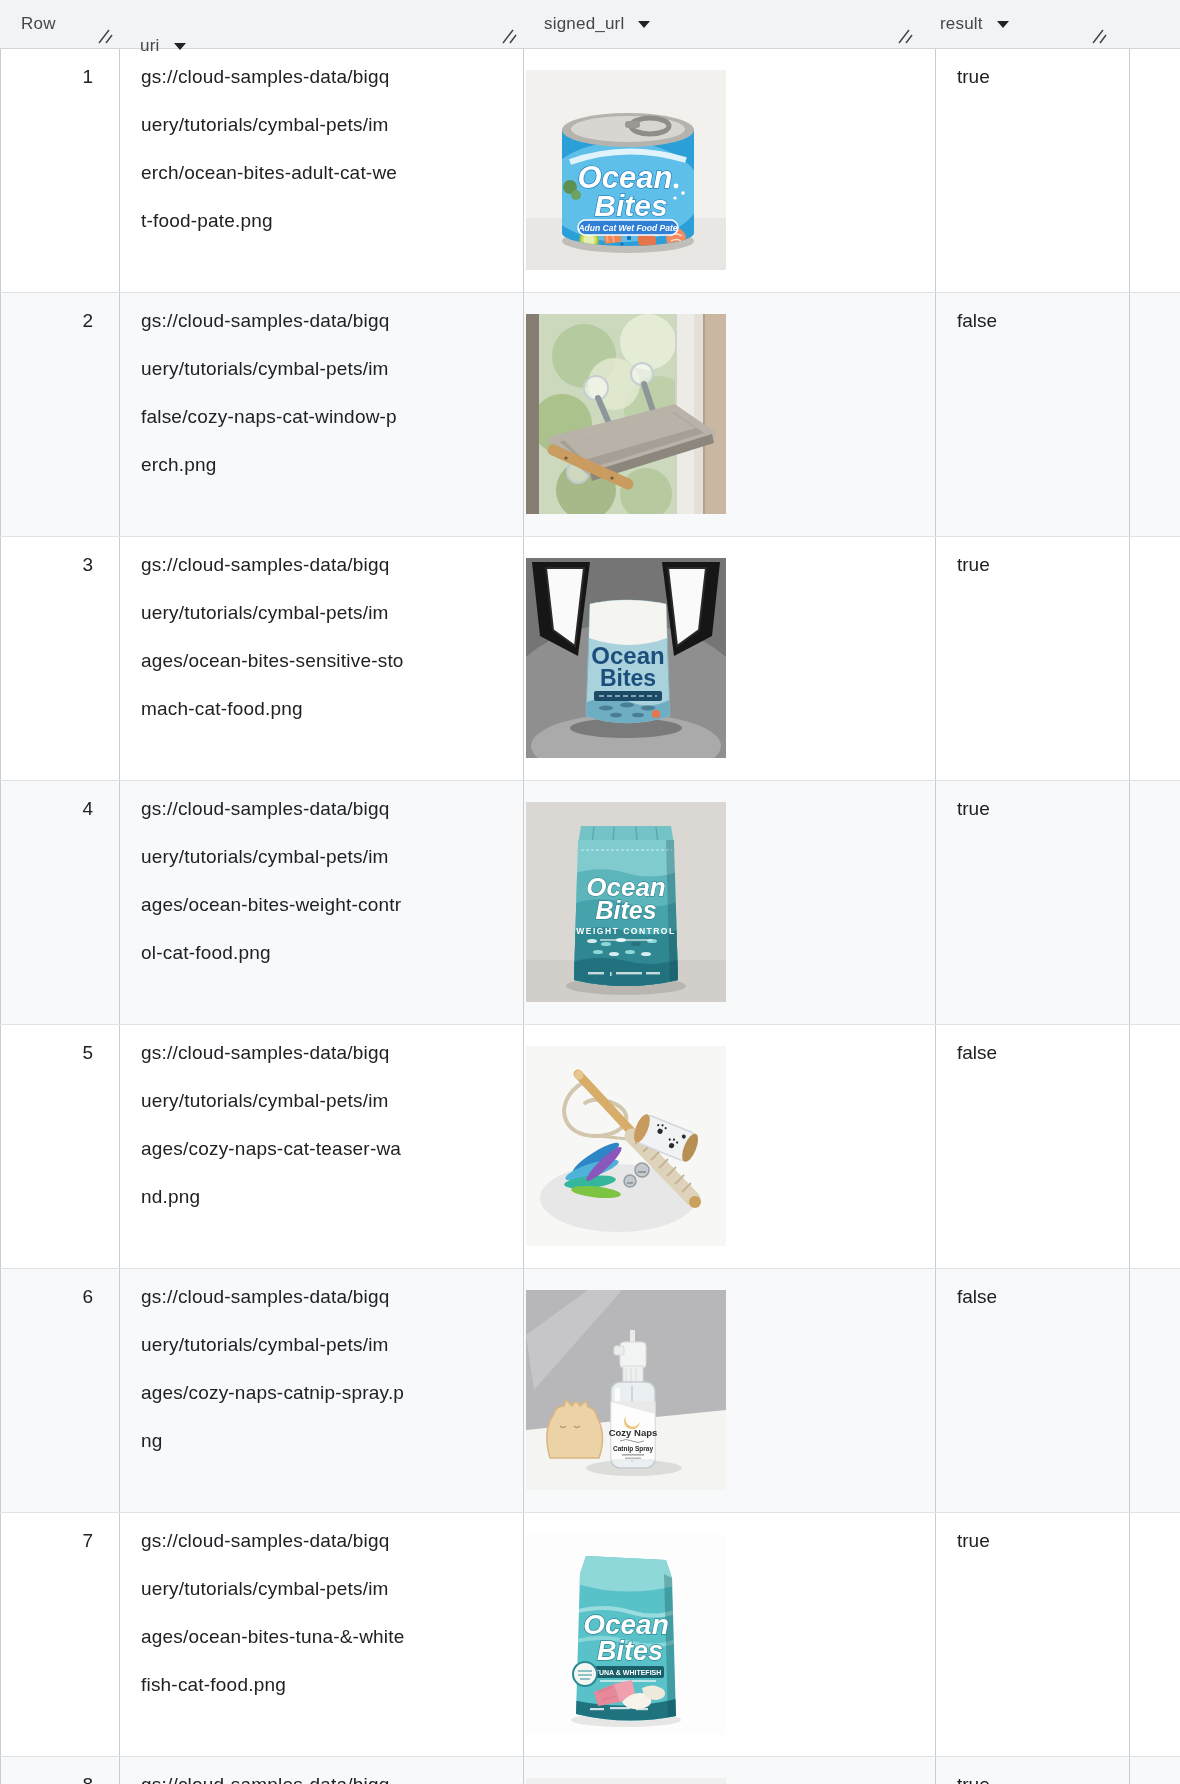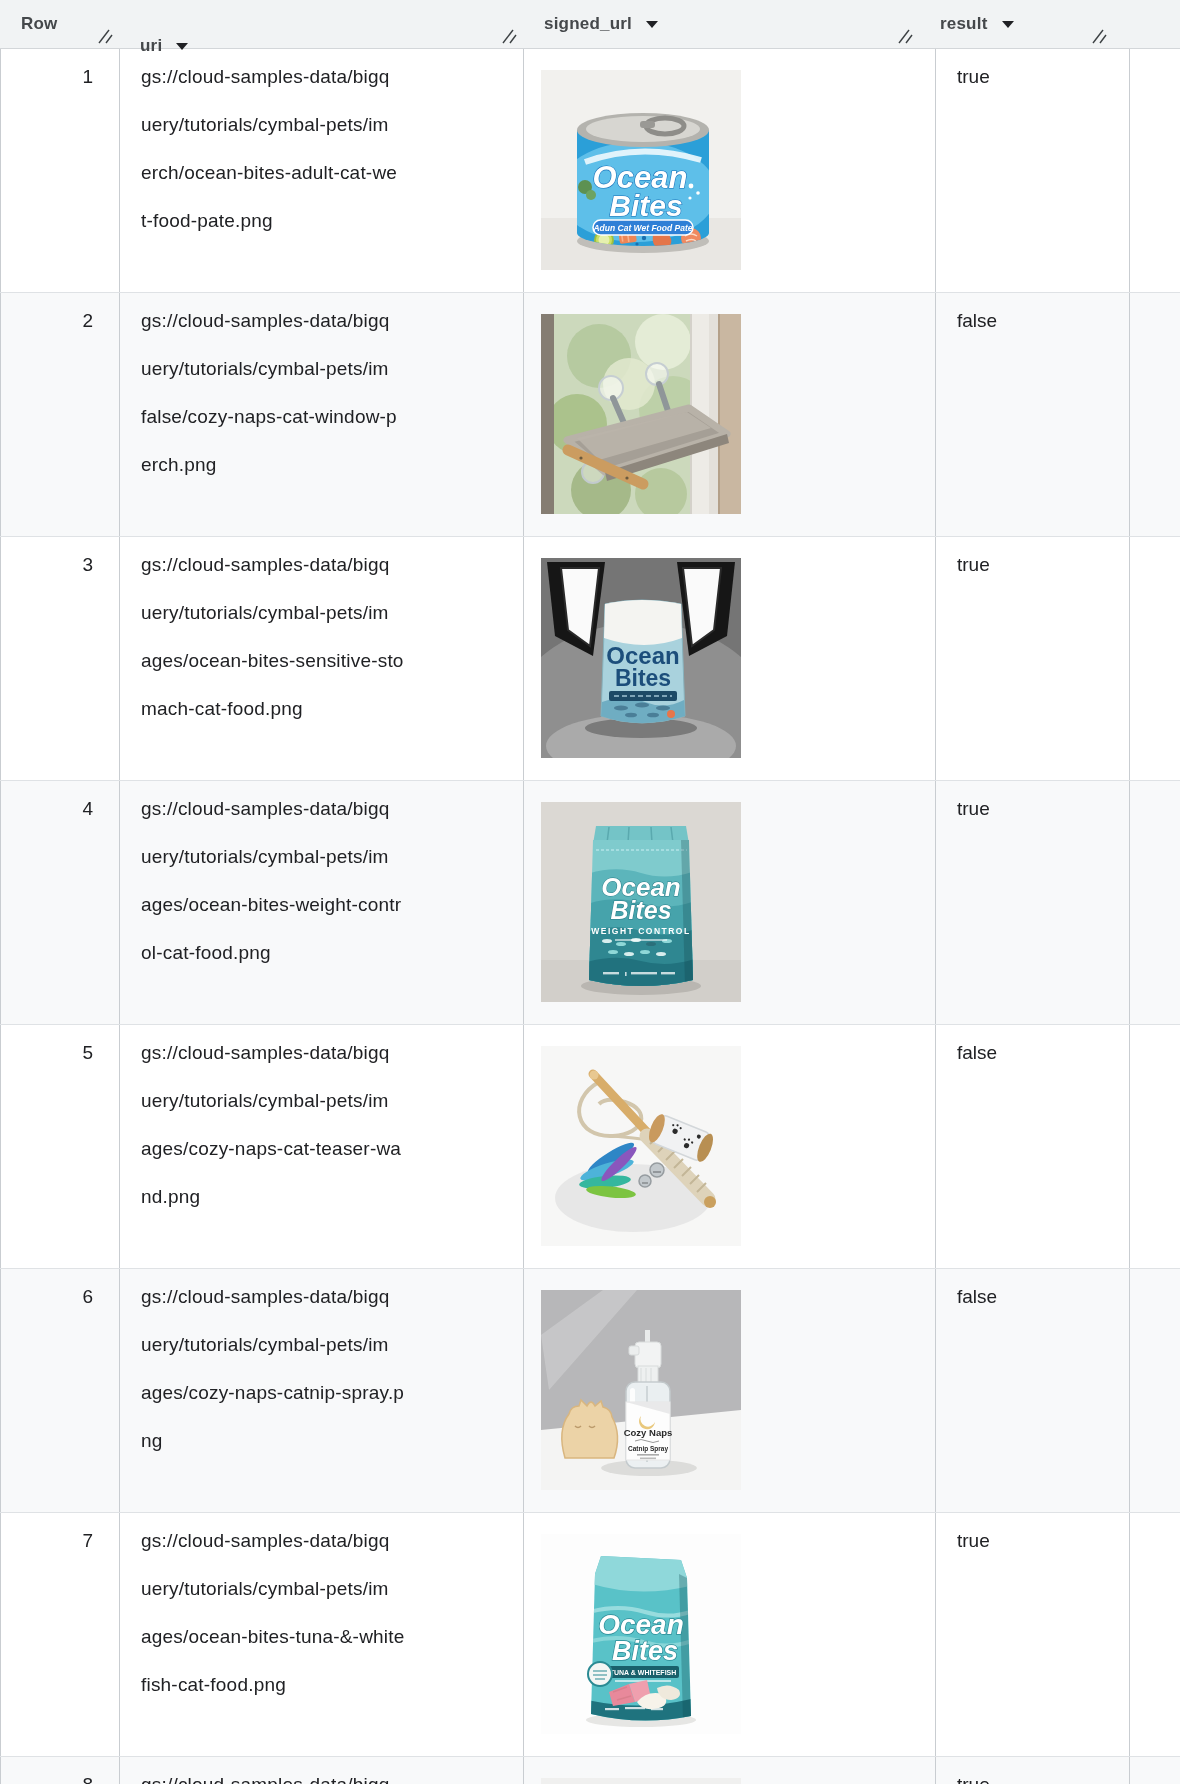--- a/index.html
+++ b/index.html
@@ -3,40 +3,40 @@
 <meta charset="utf-8">
 <style>
   html,body{margin:0;padding:0;}
   body{
     width:1180px;height:1784px;overflow:hidden;background:#ffffff;
     font-family:"Liberation Sans",sans-serif;color:#202124;
   }
   .table{width:1180px;}
   
   .hdr{display:flex;height:49px;background:#f1f3f4;border-bottom:1px solid #d3d6d9;box-sizing:border-box;}
-  .hcell{position:relative;display:flex;align-items:center;box-sizing:border-box;padding-left:21px;font-weight:bold;}
+  .hcell{position:relative;display:flex;align-items:center;box-sizing:border-box;padding-left:21px;}
   .hlabel{font-size:17px;color:#45484b;letter-spacing:.2px;}
   .sort-arrow{margin-left:14px;width:0;height:0;border-left:6px solid transparent;border-right:6px solid transparent;border-top:7px solid #202124;}
   .handle{position:absolute;right:5px;bottom:4px;width:18px;height:15px;cursor:col-resize;}
   .handle svg{display:block;}
   
   .w-row{width:119px;}
   .w-uri{width:404px;margin-top:44px;}
   .w-img{width:396px;}
   .w-res{width:194px;}
   .w-x{flex:1;}
   
   .row{display:flex;height:244px;box-sizing:border-box;border-bottom:1px solid #dfe2e5;background:#ffffff;}
   .row.alt{background:#f8f9fa;}
   .bcell{box-sizing:border-box;border-left:1px solid #c9cdd1;}
   .cell-num{width:119px;padding:4px 26px 0 0;text-align:right;font-size:19px;line-height:48px;}
   .cell-uri{width:404px;padding:4px 14px 0 21px;font-size:19px;letter-spacing:.2px;}
   .uri-line{height:48px;line-height:48px;white-space:nowrap;}
   .cell-img{width:396px;}
-  .imgbox{width:200px;height:141px;margin:21px 0 0 17px;}
+  .imgbox{width:200px;height:141px;margin:21px 0 0 2px;}
   .imgbox svg{display:block;width:200px;height:200px;}
   .cell-res{width:194px;padding:4px 0 0 21px;font-size:19px;line-height:48px;margin-left:16px;}
   .cell-x{flex:1;}
   
   .logo-w{font-family:"Liberation Sans",sans-serif;font-weight:bold;font-style:italic;fill:#ffffff;text-anchor:middle;}
   .logo-n{font-family:"Liberation Sans",sans-serif;font-weight:bold;fill:#1c4e7b;text-anchor:middle;}
   .tiny-w{font-family:"Liberation Sans",sans-serif;font-weight:bold;fill:#ffffff;text-anchor:middle;}
   .lbl-d{font-family:"Liberation Sans",sans-serif;font-weight:bold;fill:#2b2b2b;text-anchor:middle;}
 </style>
 </head>

